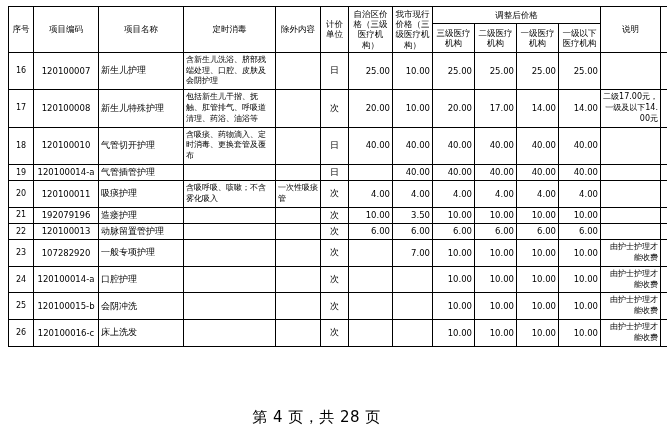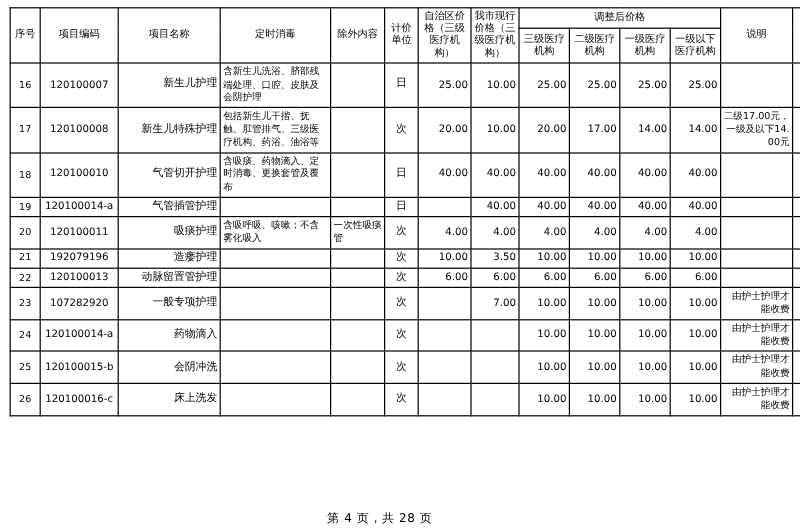--- a/index.html
+++ b/index.html
@@ -42,33 +42,33 @@
     font-size: 8.5px;
     padding: 3px 1px;
     line-height: 1.2;
   }
   .hdr-wrap {
     display: block;
     text-align: center;
   }
   .c { text-align: center; }
   .num { text-align: right; padding-right: 4px; font-size: 8.5px; }
-  .cell-name { font-size: 9px; text-align: right; margin-left: 14px; }
+  .cell-name { font-size: 9px; text-align: left; margin-left: 14px; }
   .cell-code { font-size: 8.5px; text-align: center; }
   .cell-desc { font-size: 8px; line-height: 1.35; text-align: left; }
   .cell-unit { text-align: center; font-size: 9px; }
   .cell-note { font-size: 8px; line-height: 1.35; text-align: right; }
   .tri { font-size: 9px; text-align: center; }
   .footer {
     position: absolute;
-    bottom: 4px;
+    bottom: 16px;
     left: 0;
     width: 633px;
     text-align: center;
-    font-size: 10px;
+    font-size: 15px;
     letter-spacing: 0.5px;
   }
   
   col.c-seq     { width: 25px; }
   col.c-code    { width: 65px; }
   col.c-name    { width: 85px; }
   col.c-desc    { width: 92px; }
   col.c-excl    { width: 45px; }
   col.c-unit    { width: 28px; }
   col.c-auto    { width: 44px; }
@@ -166,21 +166,21 @@
           <td class="num">25.00</td>
           <td class="num">25.00</td>
           <td class="num">25.00</td>
           <td class="cell-note"></td>
           <td class="tri">▲</td>
         </tr>
         <tr>
           <td class="c">17</td>
           <td class="cell-code">120100008</td>
           <td class="cell-name">新生儿特殊护理</td>
-          <td class="cell-desc">包括新生儿干揩、抚触、肛管排气、三级医疗机构、药浴、油浴等</td>
+          <td class="cell-desc">包括新生儿干揩、抚触、肛管排气、呼吸道清理、药浴、油浴等</td>
           <td class="cell-desc"></td>
           <td class="cell-unit">次</td>
           <td class="num">20.00</td>
           <td class="num">10.00</td>
           <td class="num">20.00</td>
           <td class="num">17.00</td>
           <td class="num">14.00</td>
           <td class="num">14.00</td>
           <td class="cell-note">二级17.00元，一级及以下14.00元</td>
           <td class="tri">▲</td>
@@ -277,21 +277,21 @@
           <td class="num">10.00</td>
           <td class="num">10.00</td>
           <td class="num">10.00</td>
           <td class="num">10.00</td>
           <td class="cell-note">由护士护理才能收费</td>
           <td class="tri">▲</td>
         </tr>
         <tr>
           <td class="c">24</td>
           <td class="cell-code">120100014-a</td>
-          <td class="cell-name">药物滴入</td>
+          <td class="cell-name">口腔护理</td>
           <td class="cell-desc"></td>
           <td class="cell-desc"></td>
           <td class="cell-unit">次</td>
           <td class="num"></td>
           <td class="num"></td>
           <td class="num">10.00</td>
           <td class="num">10.00</td>
           <td class="num">10.00</td>
           <td class="num">10.00</td>
           <td class="cell-note">由护士护理才能收费</td>

